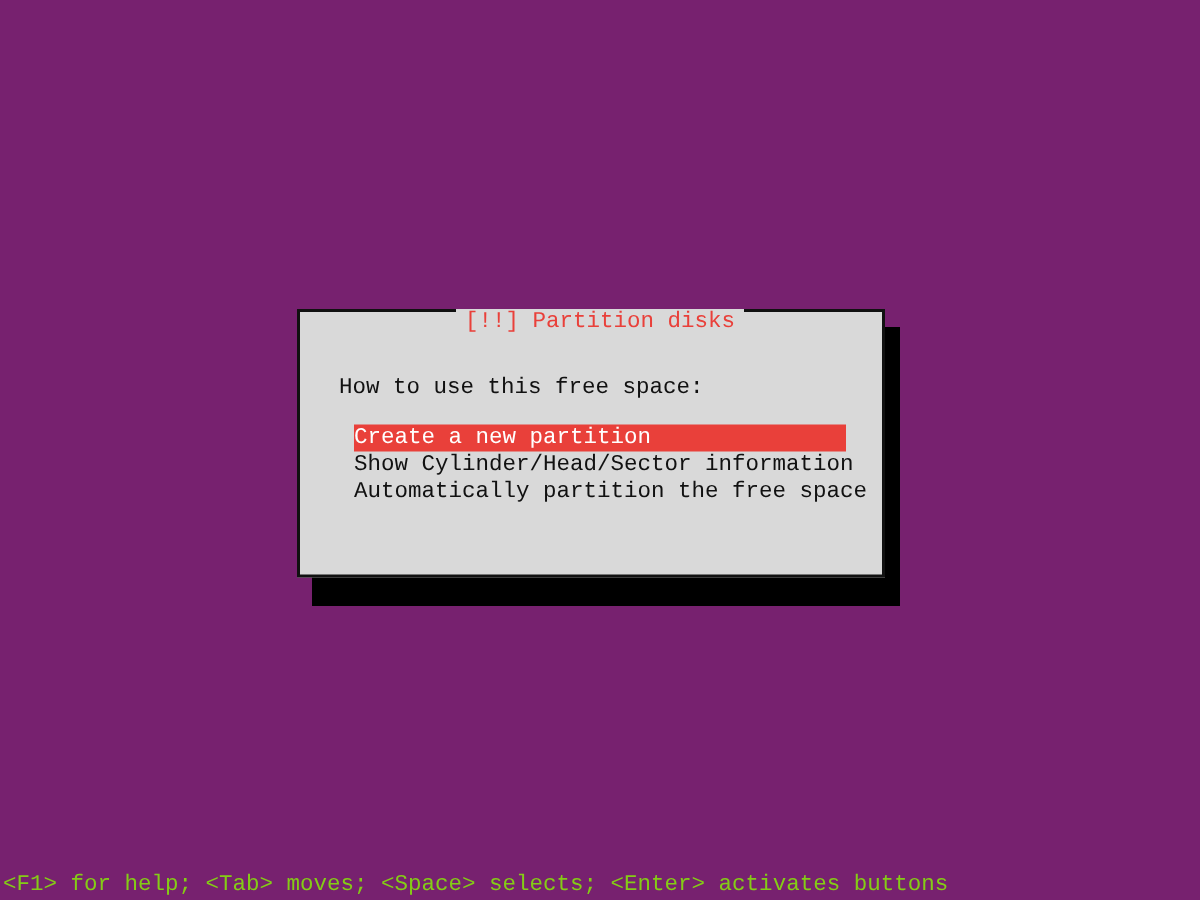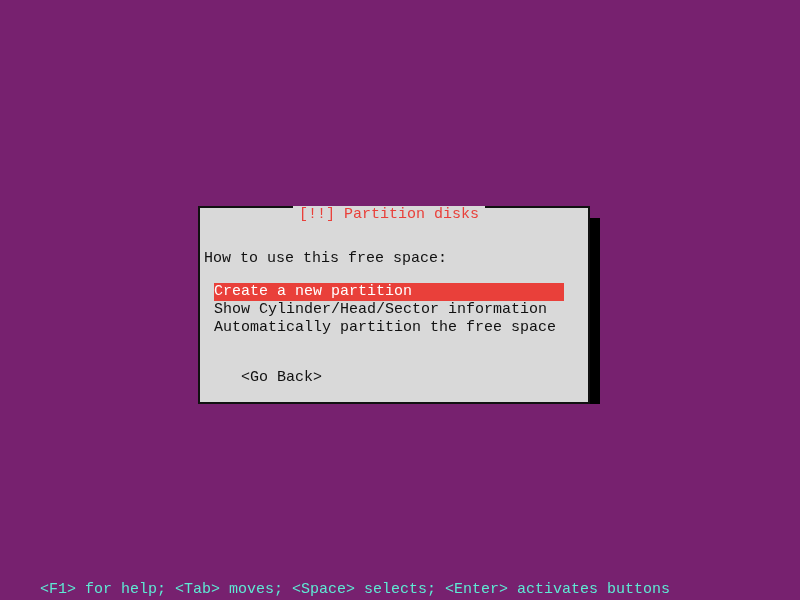--- a/index.html
+++ b/index.html
@@ -17,40 +17,40 @@
       width: 392px; height: 186px;
       background: #000;
     }
     .dialog {
       position: absolute;
       left: 198px; top: 206px;
       width: 392px;
       background: #d9d9d9;
       border: 2px solid #111;
     }
-    .dialog-inner { padding: 4px 10px 14px 0; }
+    .dialog-inner { padding: 4px 10px 14px 22px; }
     .title-row {
       text-align: center;
       position: relative; top: -6px; height: 10px;
     }
     .title-wrap {
       display: inline-block;
       background: #d9d9d9;
       padding: 0 6px;
       color: #e9403a;
     }
     .prompt { margin: 28px 4px 14px 4px; white-space: pre; }
     .options { margin: 16px 14px; }
     .options div { white-space: pre; line-height: 18px; }
     .sel { background: #e9403a; color: #fff; }
     .spacer { height: 16px; }
     .goback { margin: 0 14px 2px 14px; white-space: pre; }
     .helpbar {
       position: absolute; left: 2px; bottom: 2px;
-      color: #5eead4; white-space: pre; margin-left: 38px;
+      color: #84cc16; white-space: pre;
     }
   </style>
 </head>
 <body>
 
 <div class="shadow"></div>
 
 <div class="dialog">
   <div class="dialog-inner">
     <div class="title-row">
@@ -58,17 +58,16 @@
         <span>[!!] </span><span>Partition disks</span>
       </span>
     </div>
     <div class="prompt">How to use this free space:</div>
     <div class="options">
       <div class="sel"><span>Create a new partition</span>                </div>
       <div>Show Cylinder/Head/Sector information</div>
       <div>Automatically partition the free space</div>
     </div>
     <div class="spacer"></div>
-    <div class="goback">   <span>&lt;Go Back&gt;</span></div>
   </div>
 </div>
 
 <div class="helpbar">&lt;F1&gt; for help; &lt;Tab&gt; moves; &lt;Space&gt; selects; &lt;Enter&gt; activates buttons</div>
 
 </body></html>

